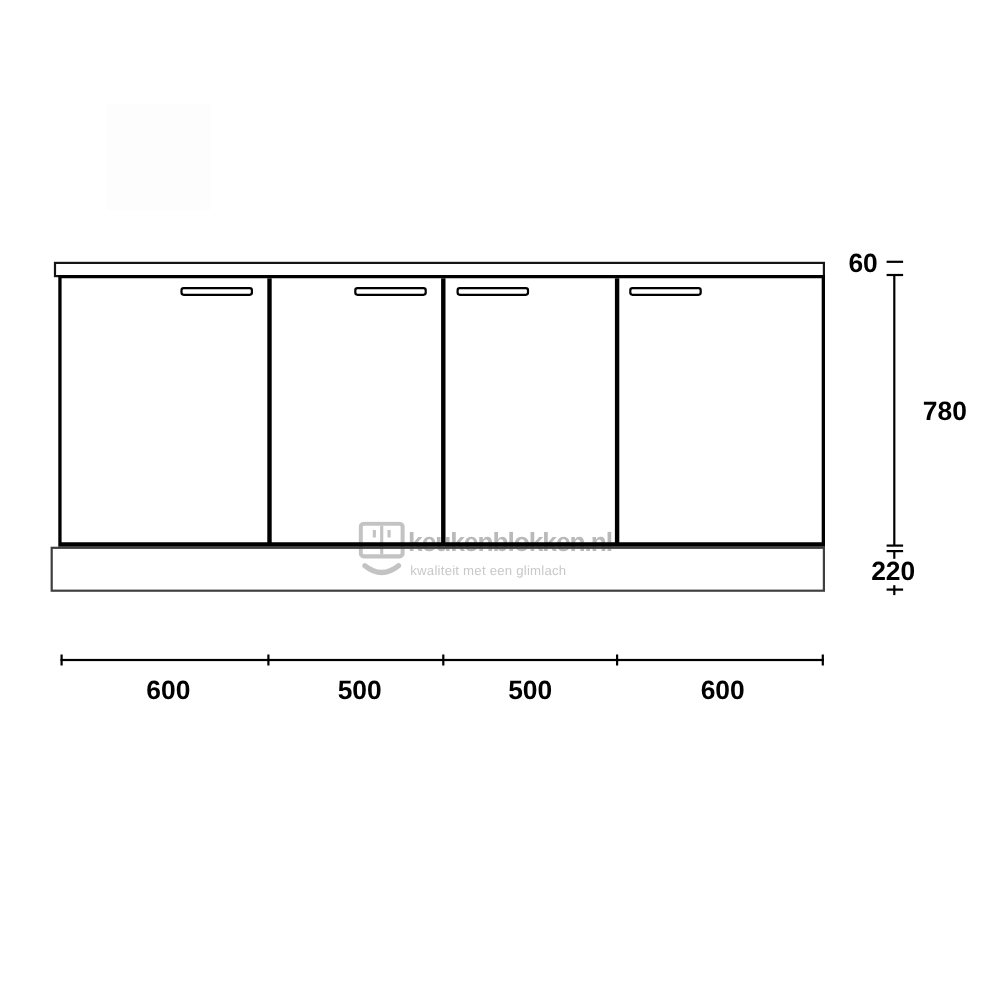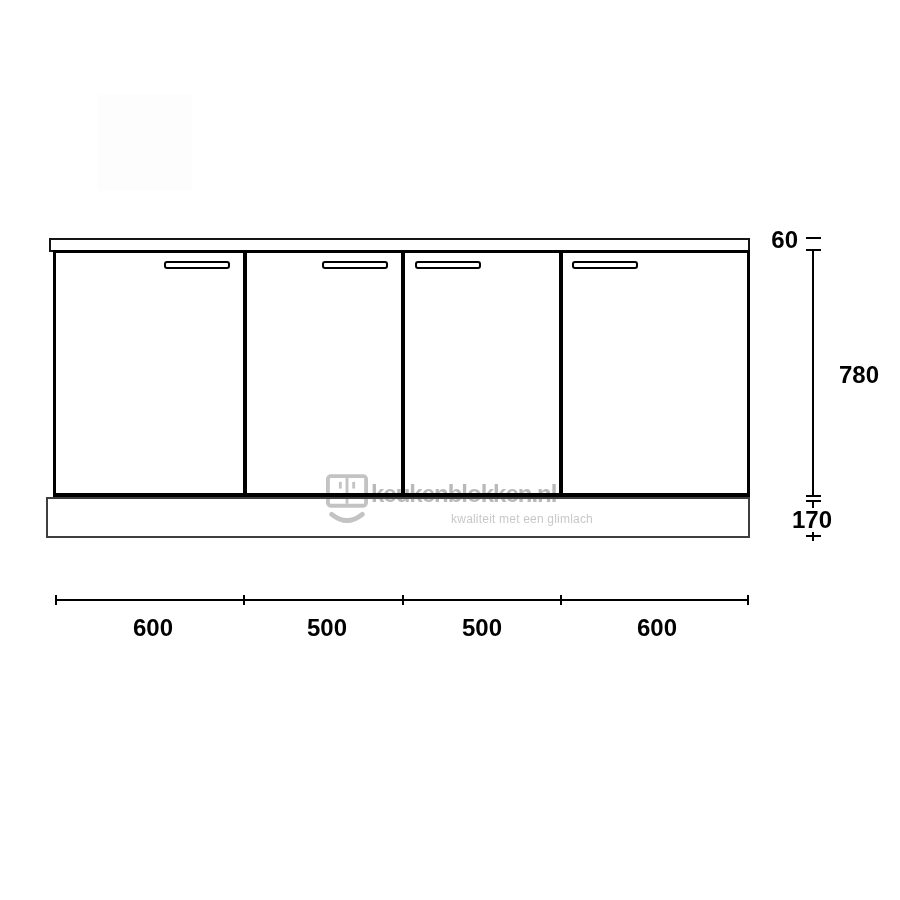--- a/index.html
+++ b/index.html
@@ -15,21 +15,21 @@
   }
   
   .watermark{position:absolute;left:0;top:0;z-index:2;}
   .wm-icon{position:absolute;left:326px;top:474px;}
   .wm-brand{
     position:absolute;left:371px;top:481px;width:230px;
     font-size:24px;font-weight:bold;letter-spacing:-1px;color:#b9b9b9;line-height:26px;
   }
   .wm-tagline{
     position:absolute;left:373px;top:511px;width:220px;
-    font-size:12px;color:#c8c8c8;line-height:16px;letter-spacing:0.2px;text-align:right;
+    font-size:12px;color:#c8c8c8;line-height:16px;letter-spacing:0.2px;
   }
   
   .fill{position:absolute;background:#ffffff;z-index:1;}
   .fill-countertop{left:49px;top:238px;width:701px;height:13px;}
   .fill-doors{left:53px;top:250px;width:697px;height:247px;}
   .fill-plinth{left:46px;top:497px;width:704px;height:41px;}
   
   .outline{position:absolute;background:transparent;z-index:3;box-sizing:border-box;}
   .countertop{left:49px;top:238px;width:701px;height:14px;border:2px solid #151515;}
   .doors-box{left:53px;top:250px;width:697px;height:247px;border:3px solid #000;border-bottom-width:4px;}
@@ -114,21 +114,21 @@
   <div class="dim h-tickdash" style="top:237px;"></div>
   <div class="dim h-tickdash" style="top:249px;"></div>
   <div class="dim v-line" style="left:812px;top:250px;height:246px;"></div>
   <div class="dim h-tickdash" style="top:495px;"></div>
   <div class="dim h-tickdash" style="top:500px;"></div>
   <div class="dim v-line" style="left:812px;top:500px;height:9px;"></div>
   <div class="dim v-line" style="left:812px;top:529px;height:12px;"></div>
   <div class="dim h-tickdash" style="top:535px;"></div>
   <div class="dim-label lbl-40">60</div>
   <div class="dim-label lbl-780">780</div>
-  <div class="dim-label lbl-130">170</div>
+  <div class="dim-label lbl-130">220</div>
 
   <div class="dim dimline-bottom"></div>
   <div class="dim btick" style="left:55px;"></div>
   <div class="dim btick" style="left:243px;"></div>
   <div class="dim btick" style="left:402px;"></div>
   <div class="dim btick" style="left:560px;"></div>
   <div class="dim btick" style="left:747px;"></div>
   <div class="dim-label lbl-w lbl-w1">600</div>
   <div class="dim-label lbl-w lbl-w2">500</div>
   <div class="dim-label lbl-w lbl-w3">500</div>

